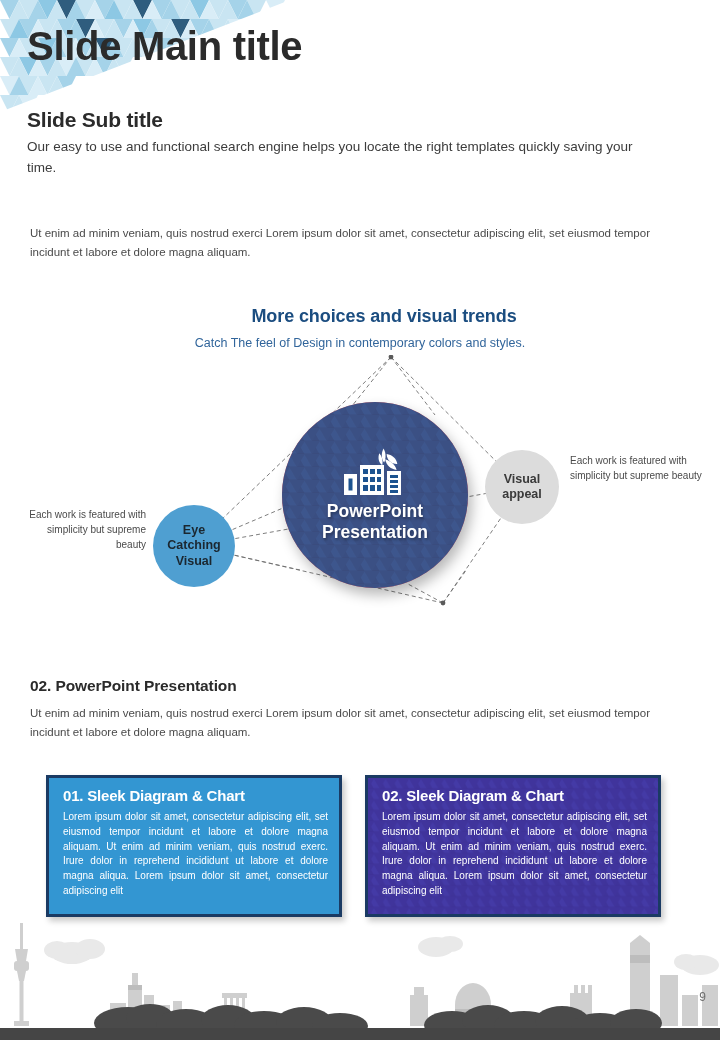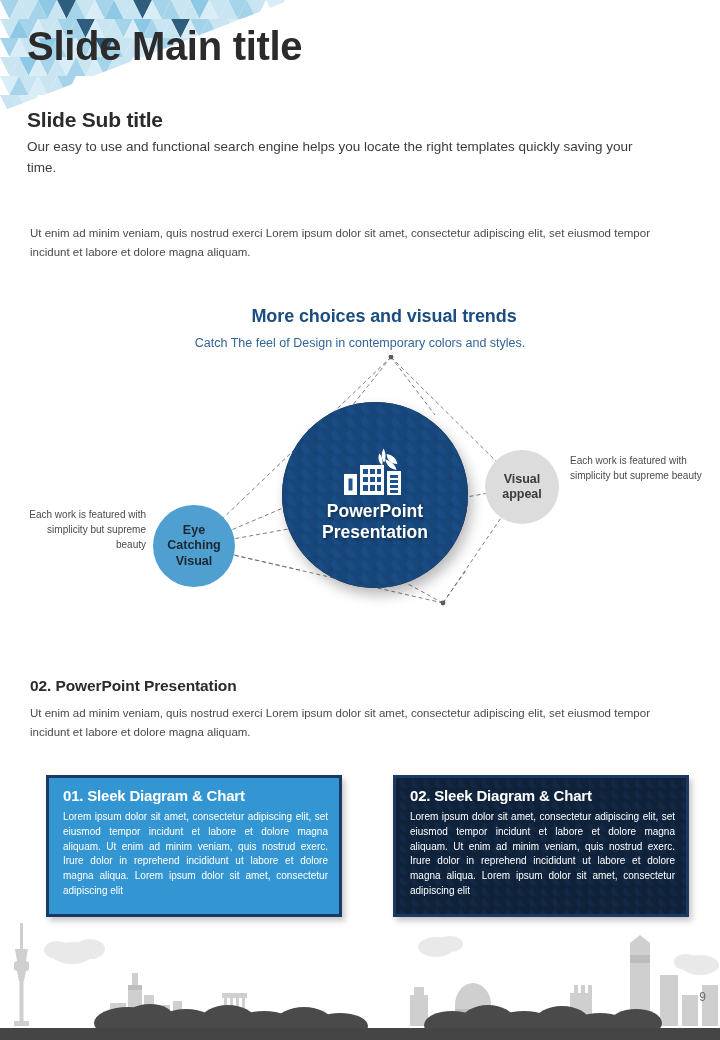--- a/index.html
+++ b/index.html
@@ -87,21 +87,21 @@
     border-radius: 50%;
     display: flex; flex-direction: column;
     align-items: center; justify-content: center;
     text-align: center;
   }
 
   
   #node-center {
     left: 282px; top: 47px;
     width: 186px; height: 186px;
-    background: #000000;
+    background: #ef4444;
     box-shadow: 4px 7px 13px rgba(0,0,0,0.28);
     z-index: 4;
     overflow: hidden;
   }
   #node-center .tri-tex {
     position: absolute; inset: 0;
     opacity: 0.85;
   }
   #center-icon {
     position: relative; z-index: 2;
@@ -149,21 +149,21 @@
   
   .info-box {
     position: absolute; top: 775px;
     width: 296px; height: 142px;
     border: 3px solid #1a3a63;
     padding: 9px 11px 8px 14px;
     overflow: hidden;
     box-shadow: 3px 4px 6px rgba(0,0,0,0.22);
   }
   #box-1 { left: 46px;  background: #3396d2; }
-  #box-2 { left: 393px; background: #000000; }
+  #box-2 { left: 365px; background: #6d28d9; }
   .info-box .tri-tex { position: absolute; inset: 0; opacity: 0.55; }
   .box-title {
     position: relative; z-index: 2;
     color: #ffffff; font-weight: bold;
     font-size: 15px; letter-spacing: -0.2px;
     margin-bottom: 6px;
   }
   .box-body {
     position: relative; z-index: 2;
     color: #ffffff; font-size: 10px;

